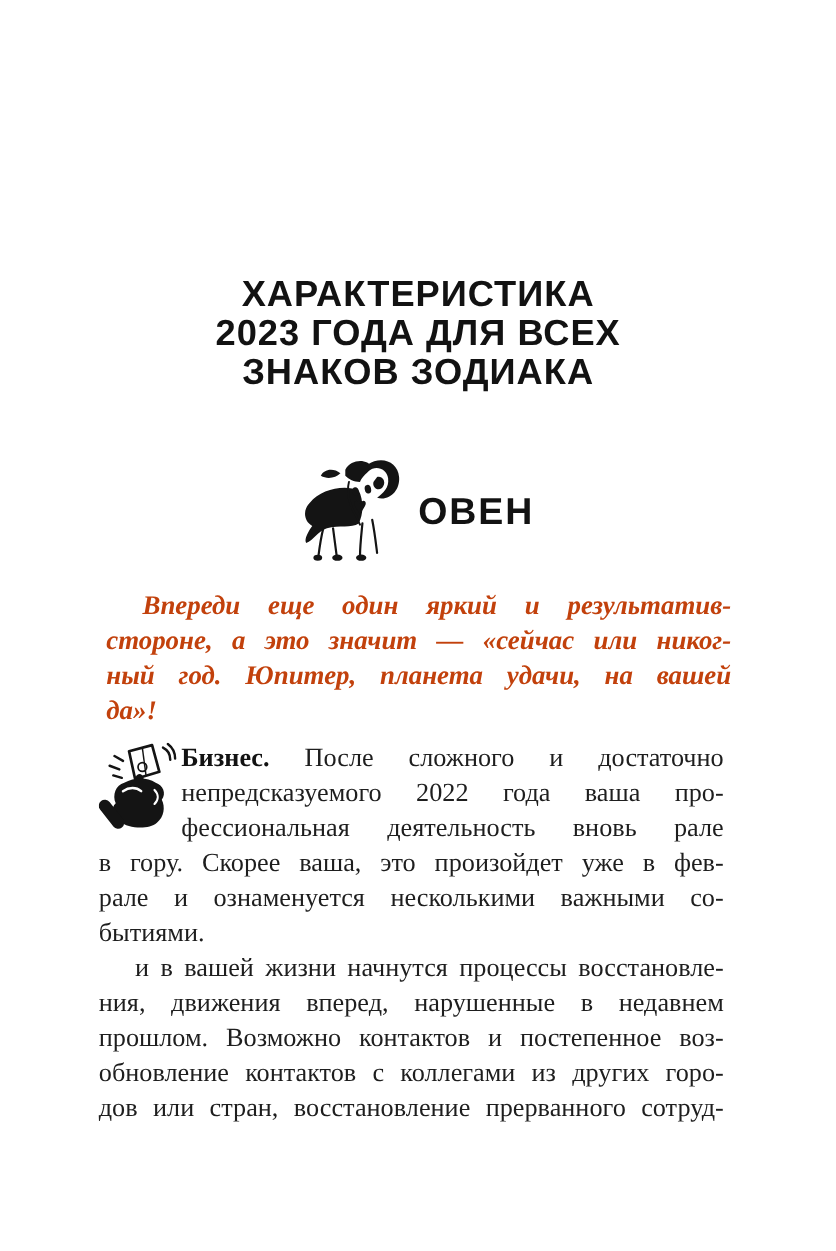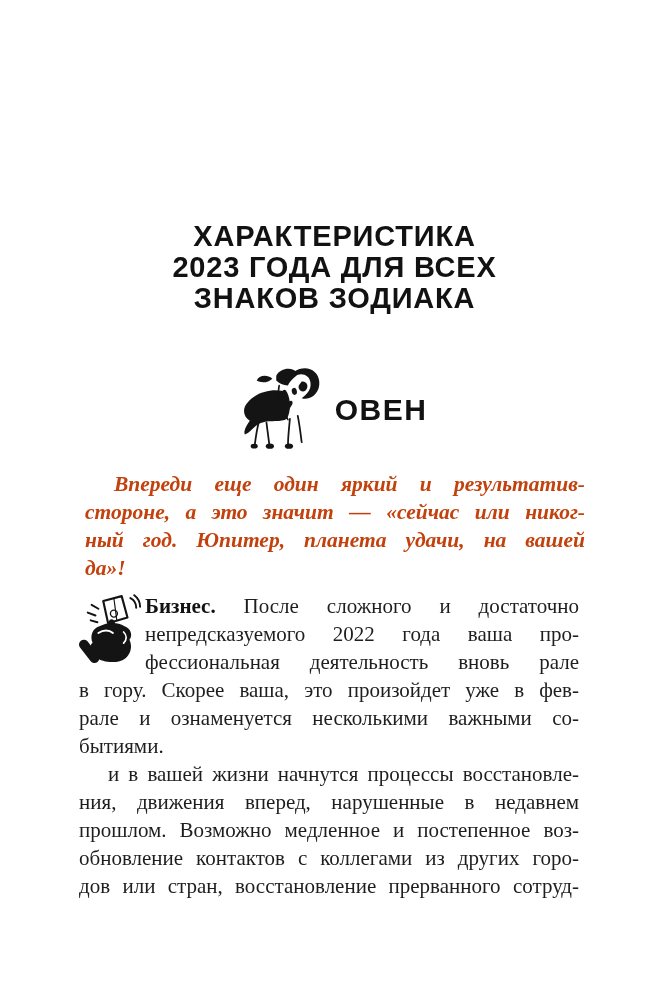--- a/index.html
+++ b/index.html
@@ -139,19 +139,19 @@
         <div class="tline">непредсказуемого 2022 года ваша про-</div>
         <div class="tline">фессиональная деятельность вновь рале</div>
         <div class="tline">в гору. Скорее ваша, это произойдет уже в фев-</div>
         <div class="tline">рале и ознаменуется несколькими важными со-</div>
         <div class="tline">бытиями.</div>
       </div>
 
     <div class="lines-justify first-indent">
         <div class="tline">и в вашей жизни начнутся процессы восстановле-</div>
         <div class="tline">ния, движения вперед, нарушенные в недавнем</div>
-        <div class="tline">прошлом. Возможно медленное и постепенное воз-</div>
+        <div class="tline">прошлом. Возможно контактов и постепенное воз-</div>
         <div class="tline">обновление контактов с коллегами из других горо-</div>
         <div class="tline">дов или стран, восстановление прерванного сотруд-</div>
       </div>
   </div>
 
 </div>
 
 </body></html>

